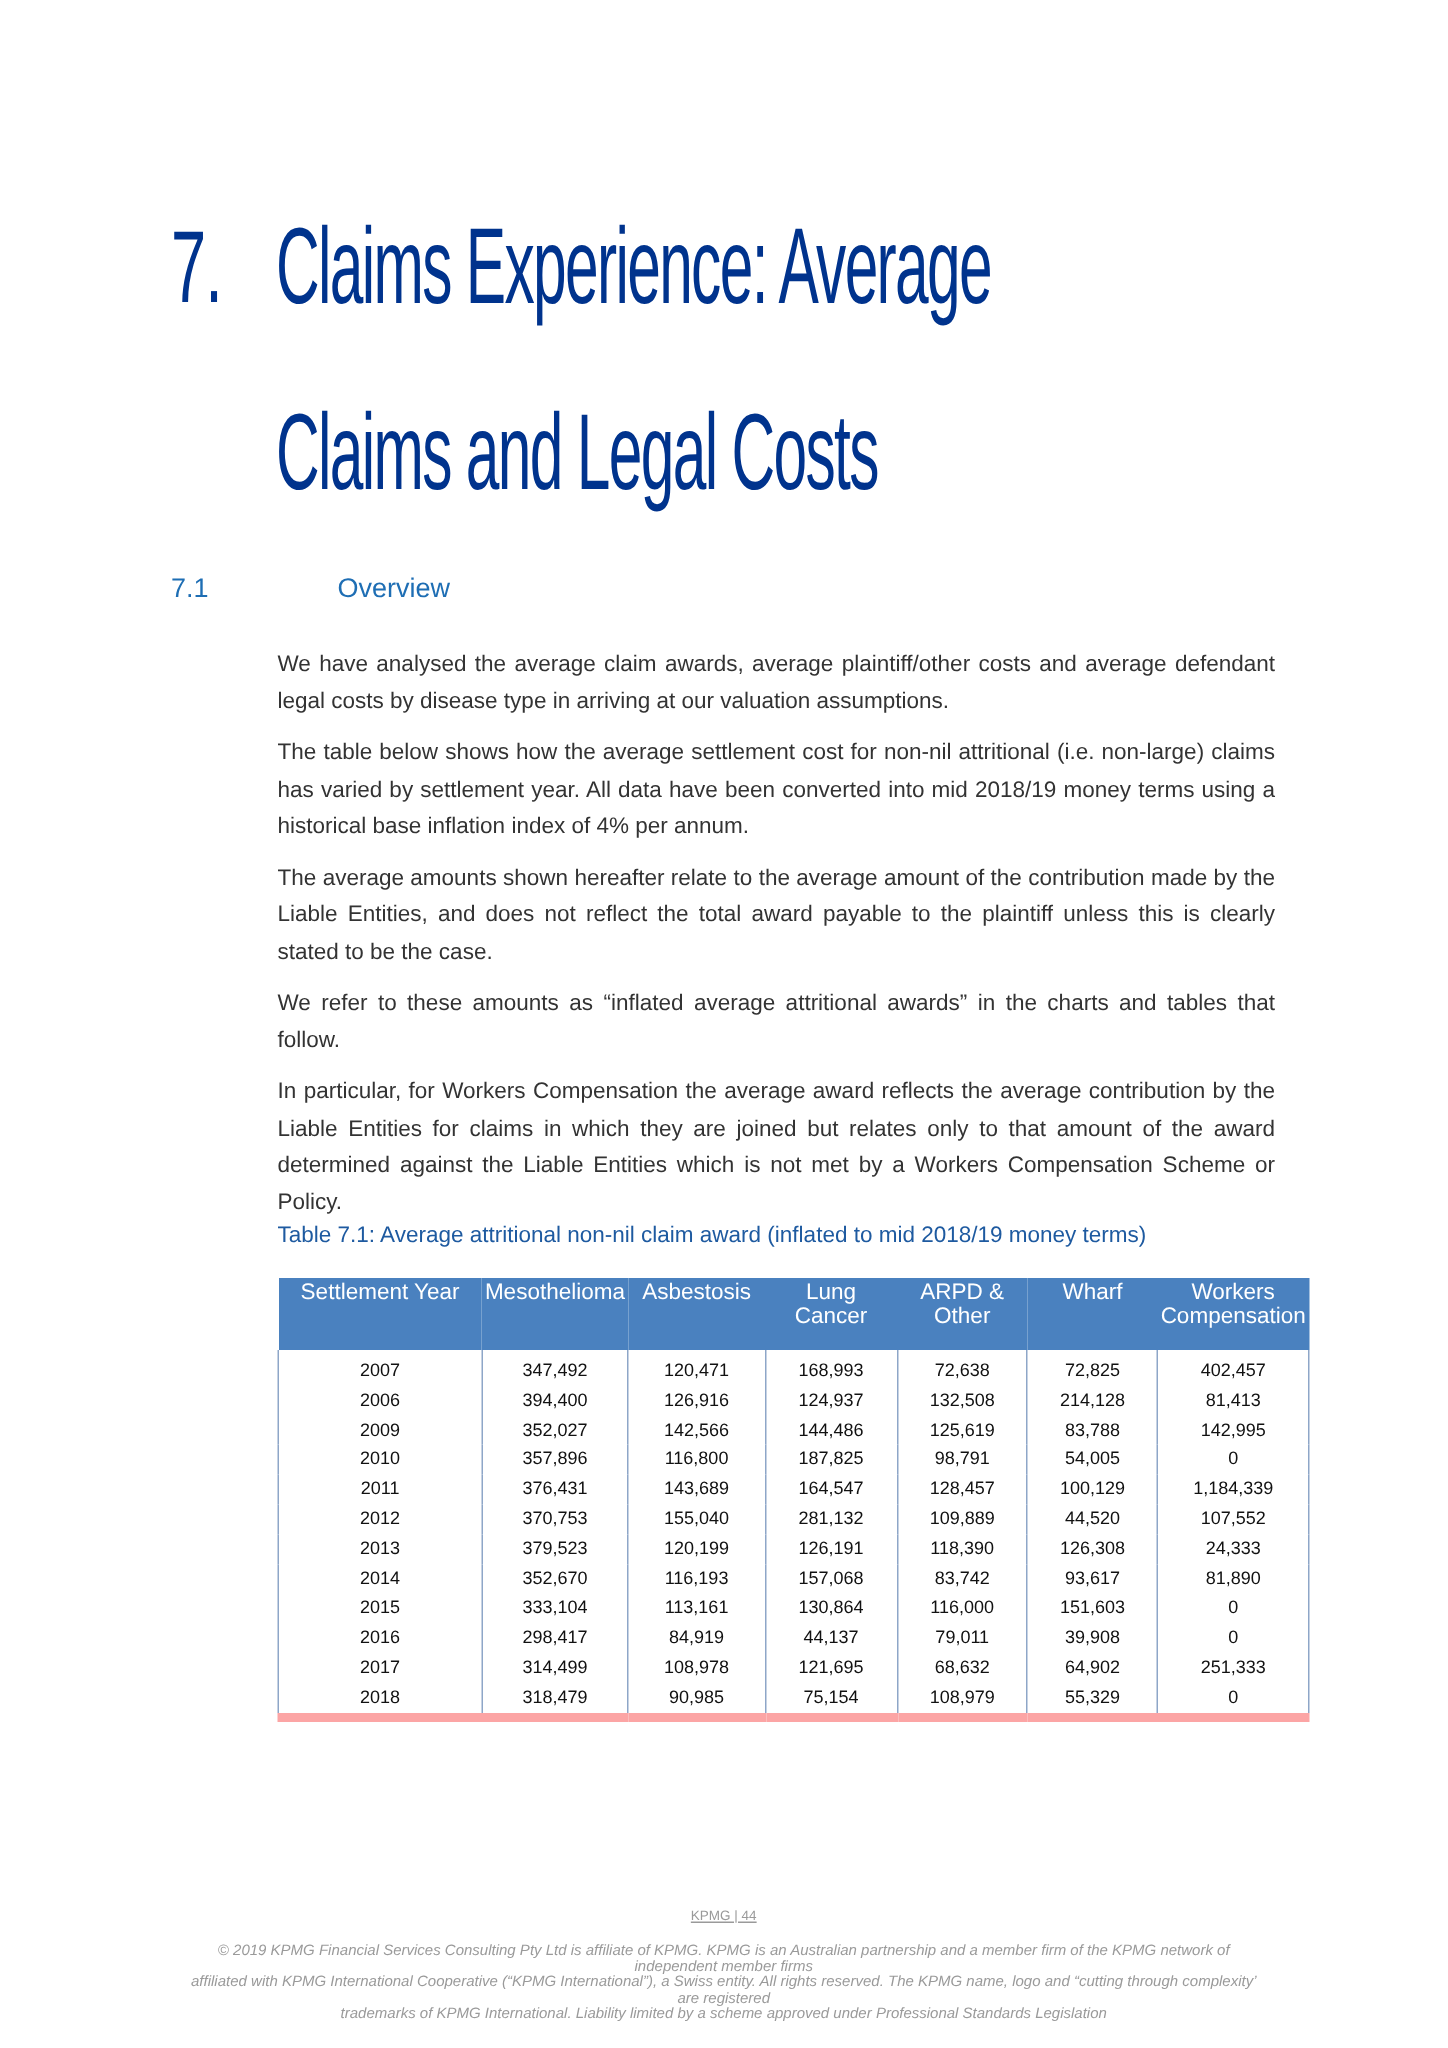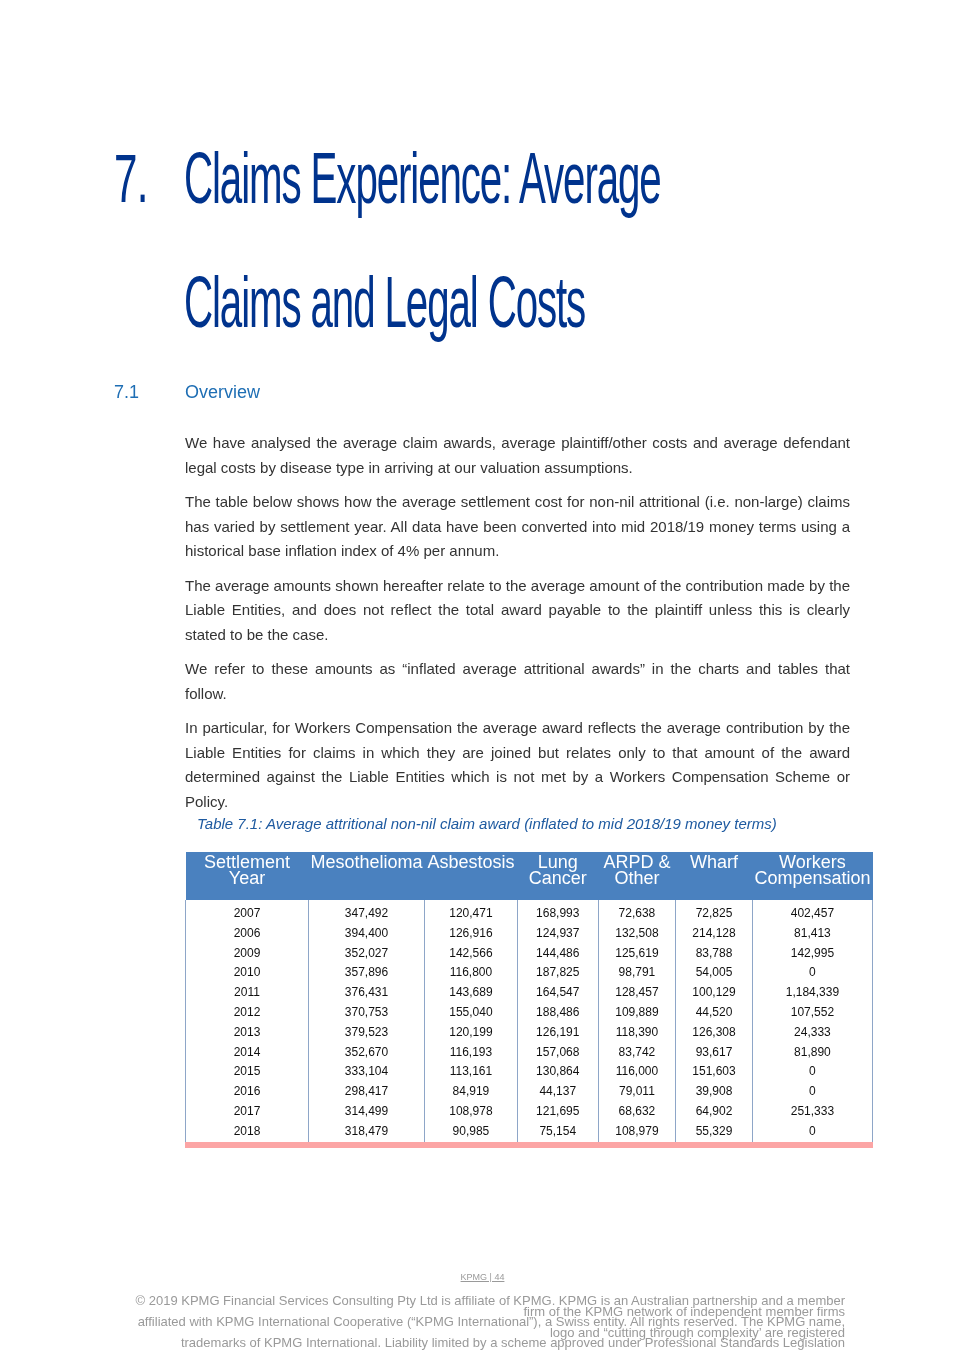--- a/index.html
+++ b/index.html
@@ -66,62 +66,62 @@
 
     
     .section {
       position: absolute;
       left: 114px;
       top: 380px;
       display: flex;
       color: #1e6eb4;
       font-size: 18px;
       line-height: 24px;
+      gap: 40px;
     }
     .section-num { width: 71px; }
 
     
     .body {
       position: absolute;
       left: 185px;
       top: 421px;
       width: 665px;
       font-size: 15px;
       line-height: 24.5px;
       color: #333333;
     }
     .body p {
       margin: 10px 0 10px 0;
       text-align: justify;
     }
     .caption {
       position: absolute;
-      left: 197px;
+      left: 185px;
       top: 813px;
       font-size: 15px;
       line-height: 22px;
       color: #1e5aa0;
-      font-style: italic;
     }
 
     
     .tbl {
       position: absolute;
       left: 185px;
       top: 852px;
       width: 688px;
       border-collapse: collapse;
       font-size: 12px;
       color: #111111;
     }
     .tbl th {
       background: #4a81bf;
       color: #ffffff;
       font-weight: normal;
-      font-size: 18px;
+      font-size: 15px;
       line-height: 16px;
       vertical-align: top;
       padding: 2px 2px 0 2px;
       height: 46px;
       text-align: center;
       border: none;
     }
     .tbl td {
       text-align: center;
       height: 19.8px;
@@ -143,24 +143,25 @@
       text-align: center;
       font-size: 9px;
       color: #9a9a9a;
       text-decoration: underline;
     }
     .footer-legal {
       position: absolute;
       left: 120px;
       width: 725px;
       top: 1296px;
-      text-align: right;
-      font-size: 13px;
+      text-align: center;
+      font-size: 10px;
       line-height: 10.5px;
       color: #9a9a9a;
+      font-style: italic;
     }
   </style>
 </head>
 <body>
 
 <div class="page">
 
   <div class="chapter">
     <div class="chapter-line">
       <span class="chapter-num">7.</span>
@@ -241,21 +242,21 @@
           <td>143,689</td>
           <td>164,547</td>
           <td>128,457</td>
           <td>100,129</td>
           <td>1,184,339</td>
         </tr>
         <tr>
           <td>2012</td>
           <td>370,753</td>
           <td>155,040</td>
-          <td>188,486</td>
+          <td>281,132</td>
           <td>109,889</td>
           <td>44,520</td>
           <td>107,552</td>
         </tr>
         <tr>
           <td>2013</td>
           <td>379,523</td>
           <td>120,199</td>
           <td>126,191</td>
           <td>118,390</td>

